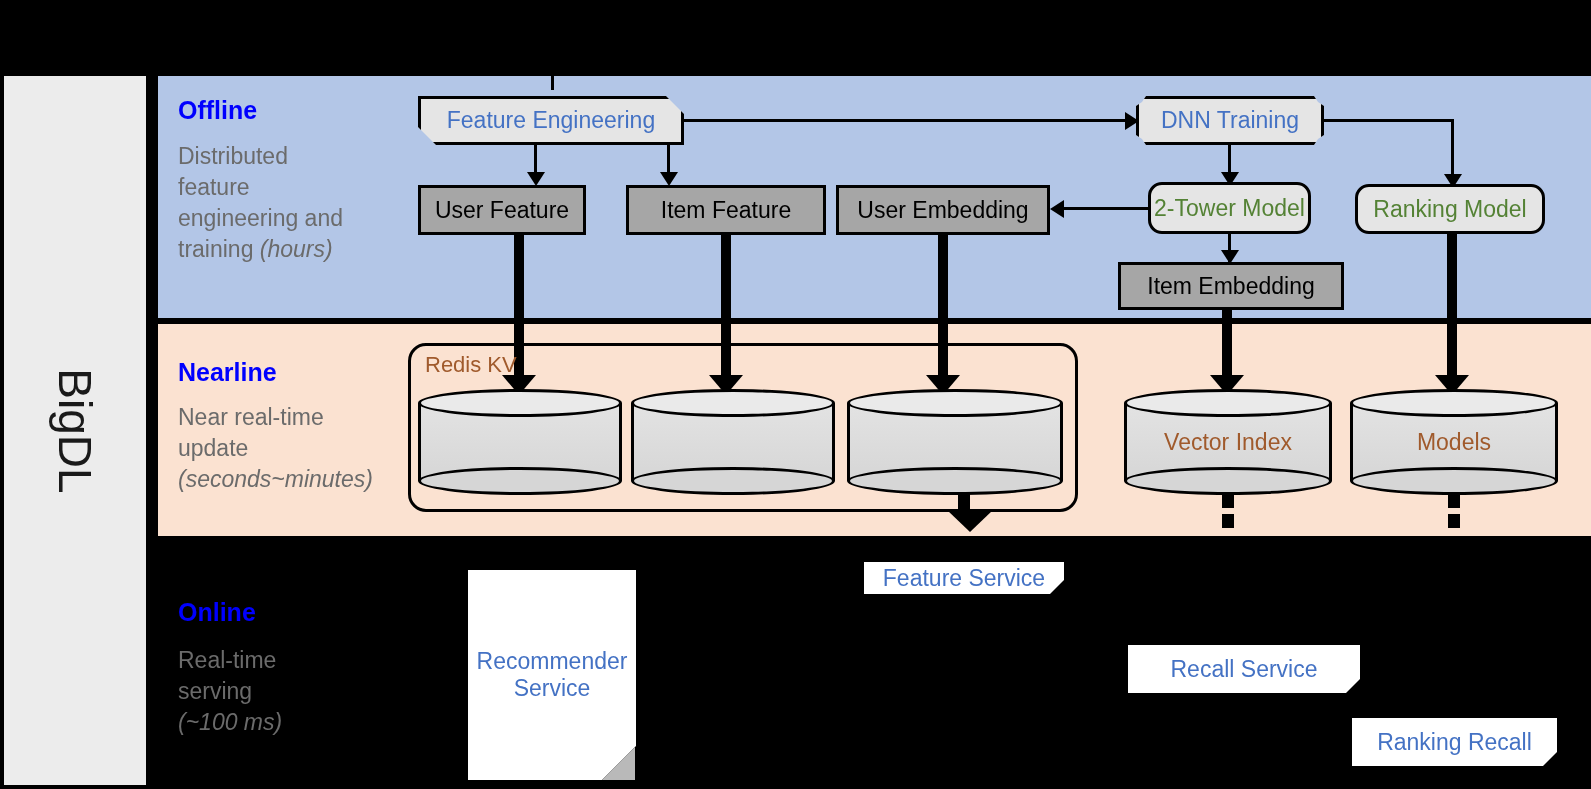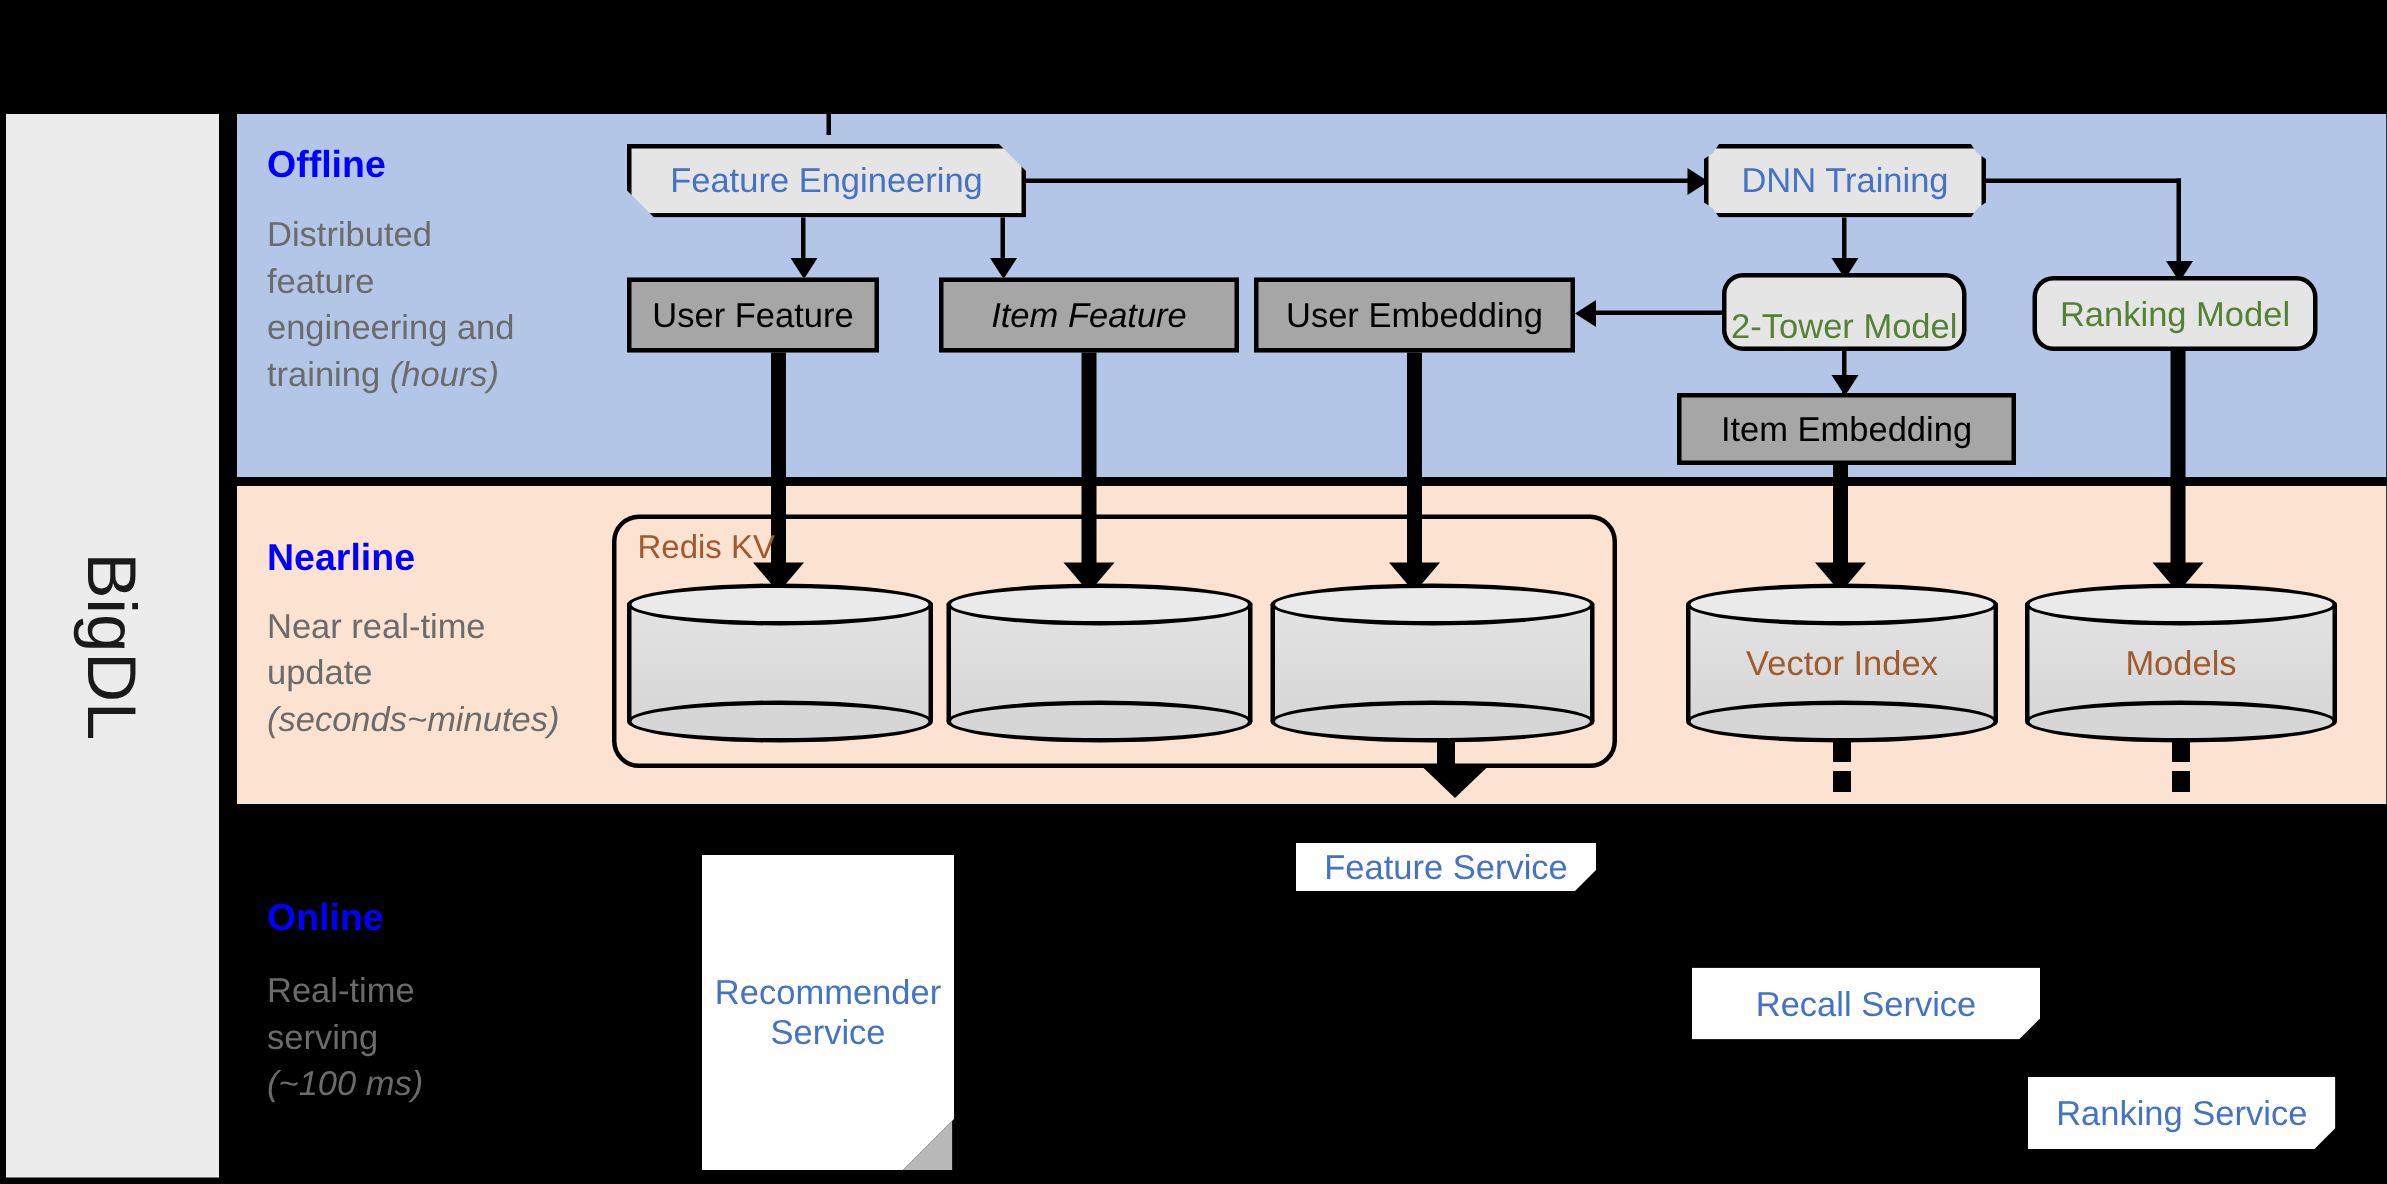--- a/index.html
+++ b/index.html
@@ -137,28 +137,28 @@
   <div class="ln vln" style="left:1228px;top:145px;height:35px;"></div>
   <div class="arrow-down" style="left:1221px;top:172px;"></div>
 
   <div class="ln hln" style="left:1324px;top:119px;width:130px;"></div>
   <div class="ln vln" style="left:1451px;top:119px;height:62px;"></div>
   <div class="arrow-down" style="left:1444px;top:174px;"></div>
 
   <div class="node gray-box" style="left:418px;top:185px;width:168px;height:50px;">
     <span>User Feature</span>
   </div>
-  <div class="node gray-box" style="left:626px;top:185px;width:200px;height:50px;font-style:italic;">
+  <div class="node gray-box" style="left:626px;top:185px;width:200px;height:50px;">
     <span>Item Feature</span>
   </div>
   <div class="node gray-box" style="left:836px;top:185px;width:214px;height:50px;">
     <span>User Embedding</span>
   </div>
 
-  <div class="node proc-box rounded green-text" style="left:1148px;top:182px;width:163px;height:52px;align-items:flex-end;">
+  <div class="node proc-box rounded green-text" style="left:1148px;top:182px;width:163px;height:52px;">
     <span>2-Tower Model</span>
   </div>
   <div class="node proc-box rounded green-text" style="left:1355px;top:184px;width:190px;height:50px;">
     <span>Ranking Model</span>
   </div>
 
   <div class="ln hln" style="left:1056px;top:207px;width:92px;"></div>
   <div class="arrow-left" style="left:1050px;top:200px;"></div>
 
   <div class="ln vln" style="left:1228px;top:234px;height:28px;"></div>
@@ -237,16 +237,16 @@
 
   <div class="doc" style="left:864px;top:562px;width:200px;height:32px;">
     <span>Feature Service</span>
   </div>
 
   <div class="doc" style="left:1128px;top:645px;width:232px;height:48px;">
     <span>Recall Service</span>
   </div>
 
   <div class="doc" style="left:1352px;top:718px;width:205px;height:48px;">
-    <span>Ranking Service</span>
+    <span>Ranking Recall</span>
   </div>
 
 </div>
 
 </body></html>

